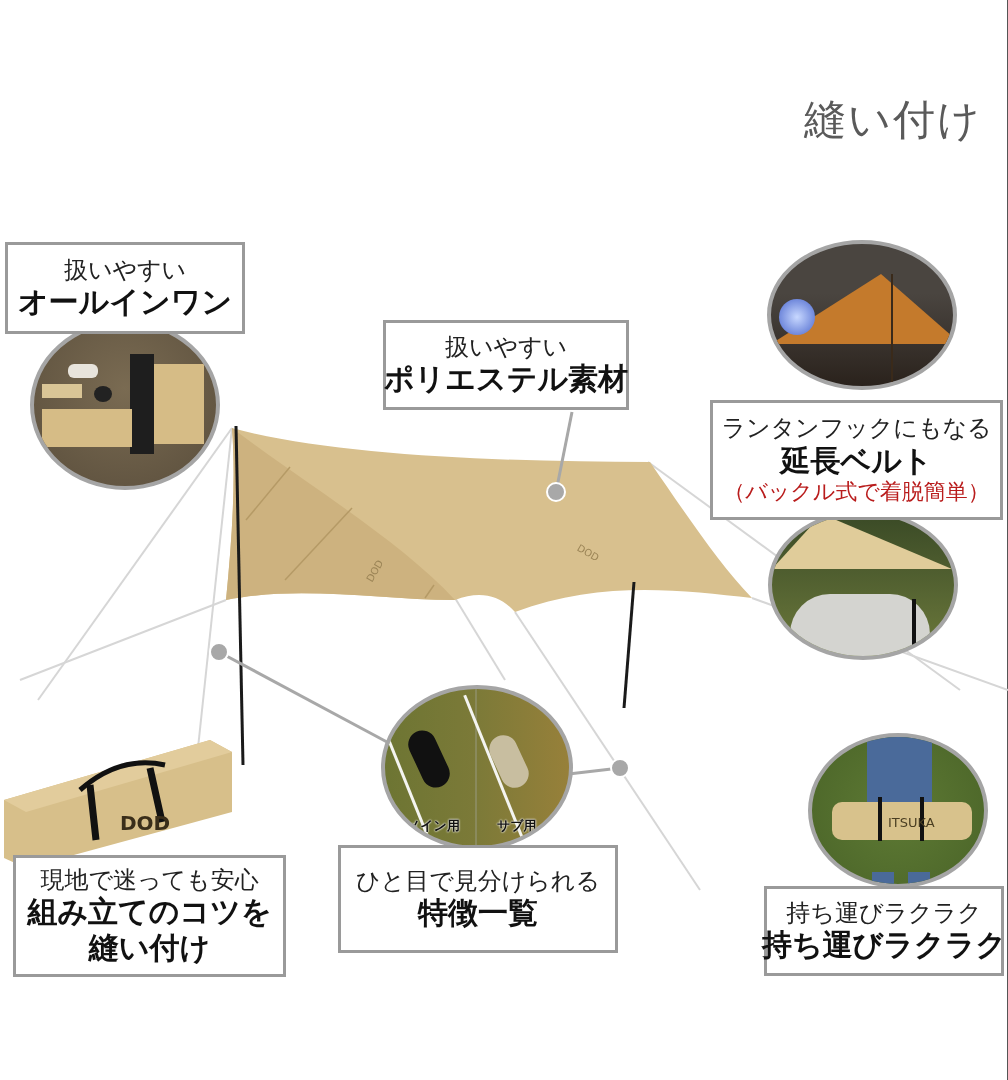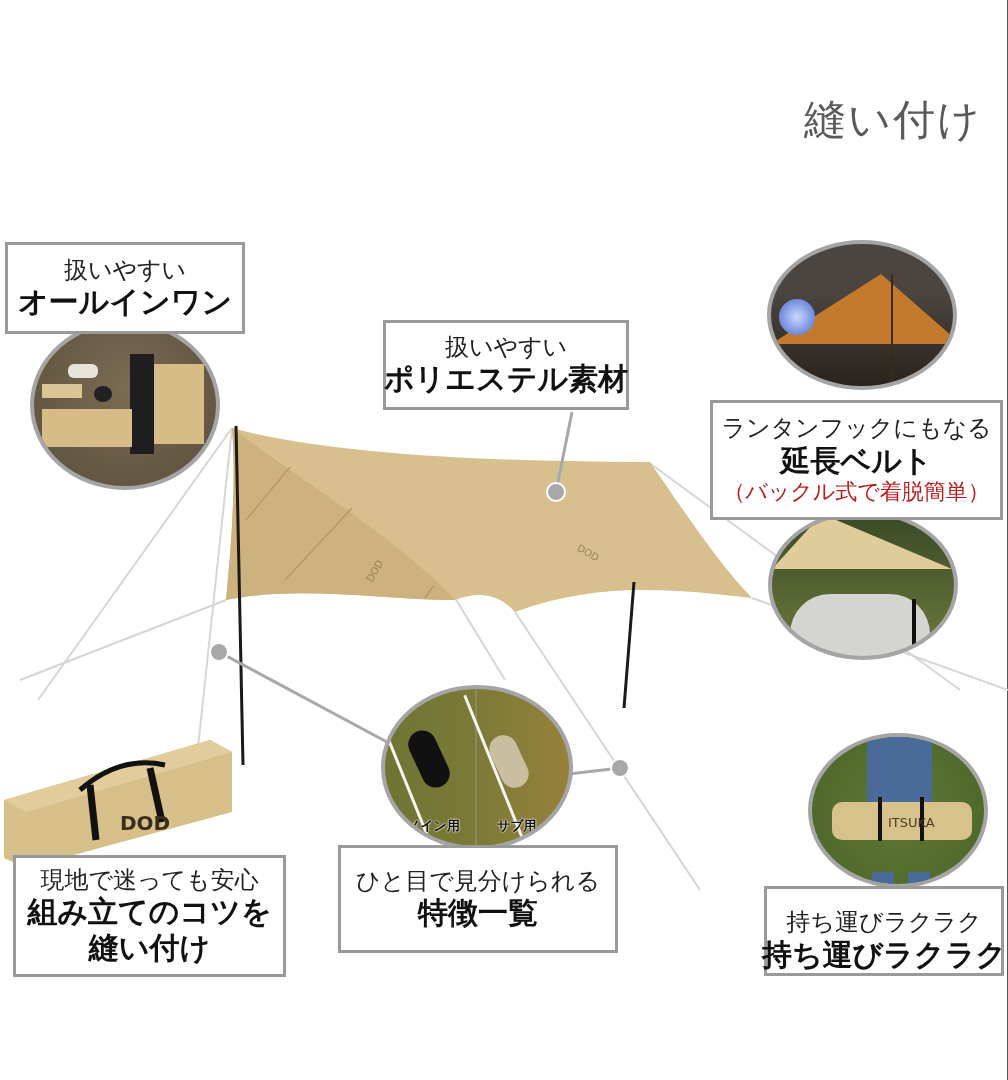--- a/index.html
+++ b/index.html
@@ -134,16 +134,16 @@
   <span class="sub">現地で迷っても安心</span>
   <span class="main">組み立てのコツを</span>
   <span class="main">縫い付け</span>
 </div>
 
 <div class="callout" style="left:338px; top:845px; width:280px; height:108px;">
   <span class="sub">ひと目で見分けられる</span>
   <span class="main">特徴一覧</span>
 </div>
 
-<div class="callout" style="left:764px; top:886px; width:240px; height:90px;justify-content:flex-end;">
+<div class="callout" style="left:764px; top:886px; width:240px; height:90px;">
   <span class="sub">持ち運びラクラク</span>
   <span class="main">持ち運びラクラク</span>
 </div>
 
 </body></html>

